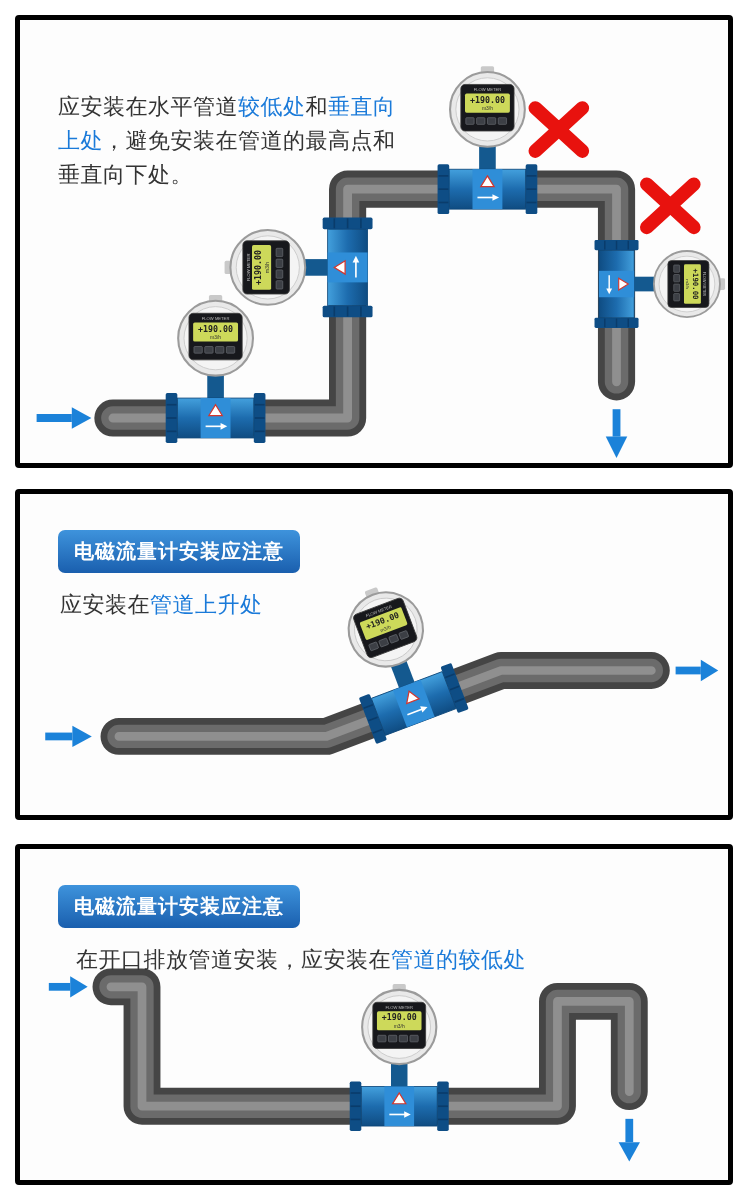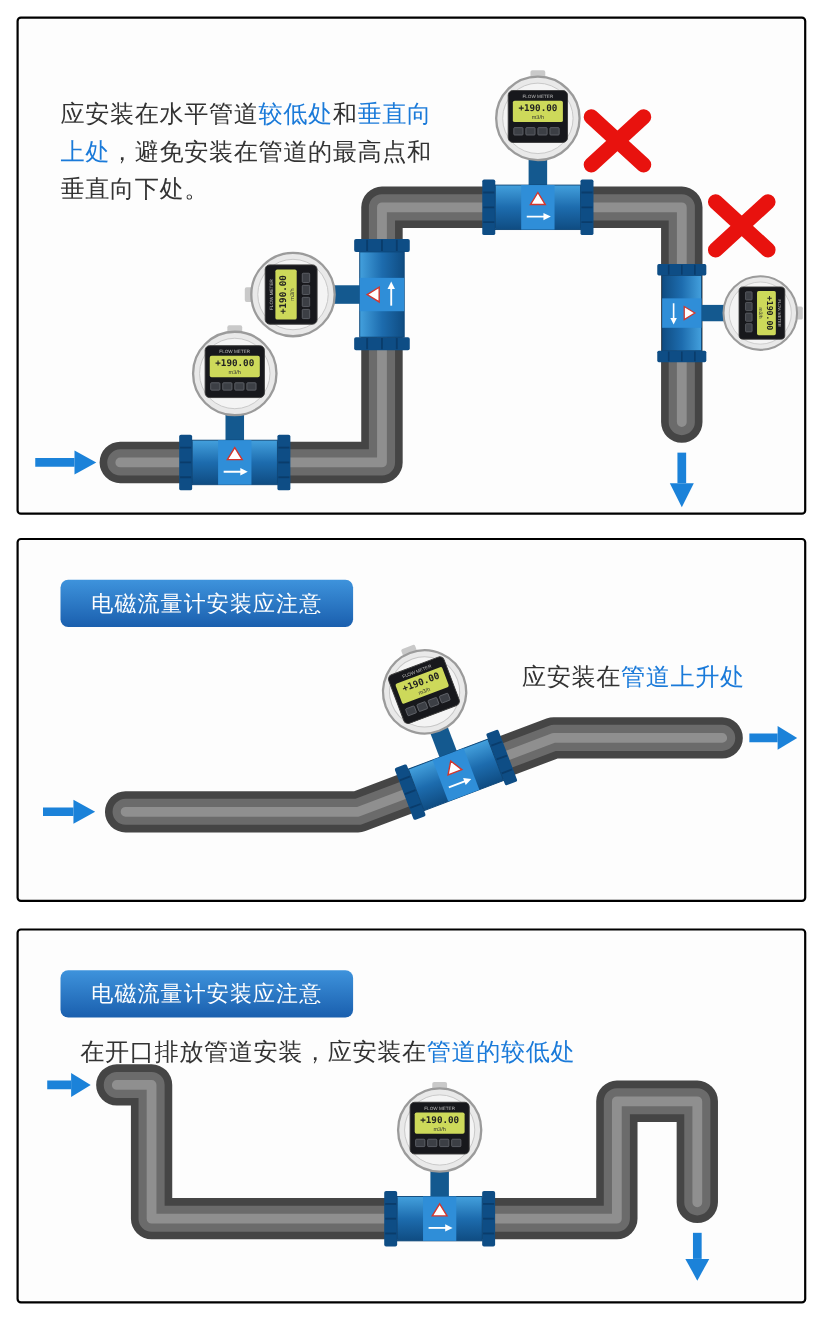--- a/index.html
+++ b/index.html
@@ -1,34 +1,34 @@
 <!DOCTYPE html>
 <html><head>
 <meta charset="utf-8">
 <style>
   html,body{margin:0;padding:0;background:#ffffff;}
   .page{position:relative;width:750px;height:1201px;background:#ffffff;overflow:hidden;
         font-family:"Liberation Sans","DejaVu Sans",sans-serif;}
   .panel{position:absolute;left:15px;width:718px;box-sizing:border-box;
-         background:#fdfdfd;border:2px solid #000000;border-radius:4px;overflow:hidden;}
+         background:#fdfdfd;border:5px solid #000000;border-radius:4px;overflow:hidden;}
   .panel1{top:15px;height:453px;}
   .panel2{top:489px;height:331px;}
   .panel3{top:844px;height:341px;}
   .diagram{position:absolute;left:0;top:0;width:100%;height:100%;display:block;}
   .caption{position:absolute;margin:0;font-size:22px;line-height:34px;color:#333;z-index:2;
            letter-spacing:0.5px;}
   .panel1 .caption{left:38px;top:70px;width:352px;}
-  .panel2 .caption{left:40px;top:108px;width:620px;text-align:right;}
+  .panel2 .caption{left:40px;top:94px;width:620px;}
   .panel3 .caption{left:40px;top:94px;width:640px;margin-left:16px;}
   .t-dark{color:#333333;}
   .t-blue{color:#1a7ad9;}
   .badge{position:absolute;left:38px;top:36px;z-index:2;display:inline-block;
          background:linear-gradient(180deg,#3e93dc 0%,#1a5fae 100%);
-         color:#ffffff;font-size:20px;font-weight:normal;letter-spacing:1px;
-         padding:8px 28px;border-radius:7px;}
+         color:#ffffff;font-size:20px;font-weight:bold;letter-spacing:1px;
+         padding:8px 16px;border-radius:7px;}
 </style>
 </head>
 <body>
 
 <div class="page">
 
   <section class="panel panel1">
     <p class="caption">
       <span class="t-dark">应安装在水平管道</span><span class="t-blue">较低处</span><span class="t-dark">和</span><span class="t-blue">垂直向上处</span><span class="t-dark">，避免安装在管道的最高点和垂直向下处。</span>
     </p>

